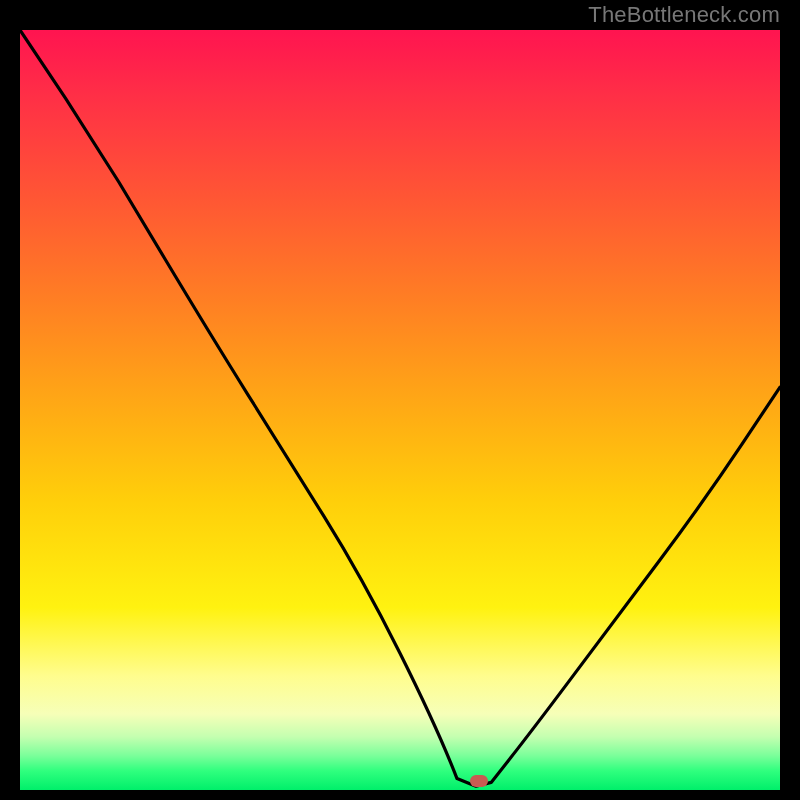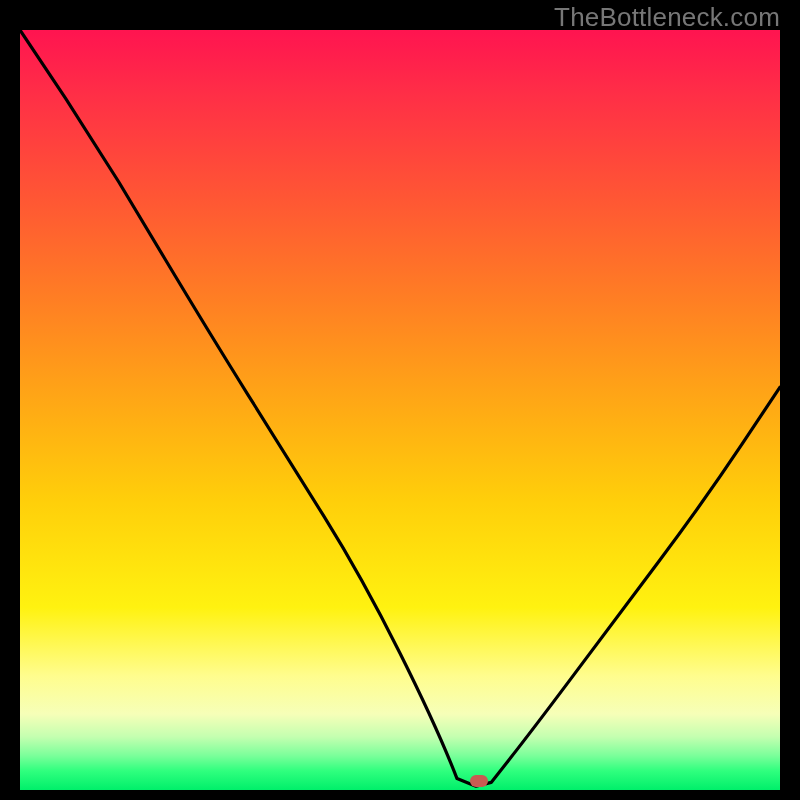--- a/index.html
+++ b/index.html
@@ -16,21 +16,21 @@
     top: 0;
     width: 800px;
     height: 800px;
     background: #000000;
   }
   .watermark {
     position: absolute;
     top: 2px;
     right: 20px;
     font-family: Arial, Helvetica, sans-serif;
-    font-size: 26px;
+    font-size: 22px;
     color: #777777;
     font-weight: 500;
     letter-spacing: 0.2px;
   }
   .plot {
     position: absolute;
     left: 20px;
     top: 30px;
     width: 760px;
     height: 760px;

